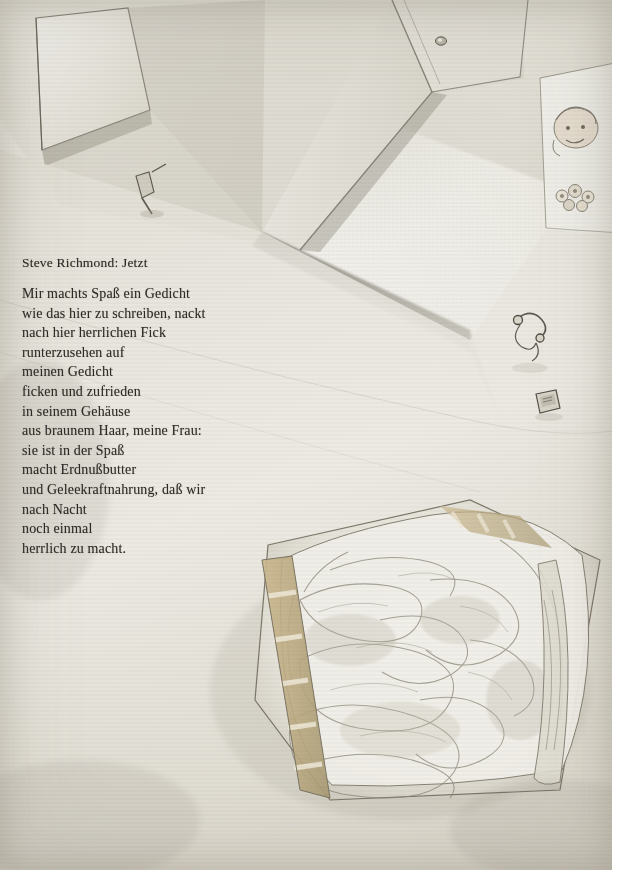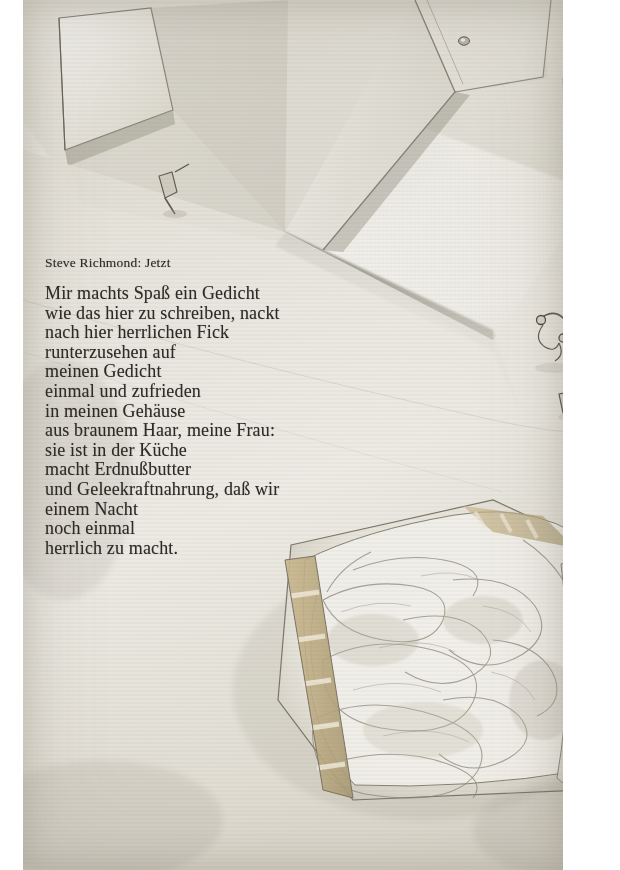--- a/index.html
+++ b/index.html
@@ -5,25 +5,24 @@
   html, body {
     margin: 0;
     padding: 0;
     background: #ffffff;
   }
   body {
     font-family: "Liberation Serif", serif;
   }
   .page {
     position: relative;
-    width: 540px;
+    width: 612px;
     height: 870px;
     overflow: hidden;
     background: #e8e6df;
-    margin-left: 23px;
   }
 
   
   .paper {
     position: absolute;
     inset: 0;
     background:
       radial-gradient(120% 90% at 52% 40%, #f2f1ec 0%, #eceae3 45%, #e2dfd6 75%, #d8d4c9 100%);
   }
   .paper-grain {
@@ -75,21 +74,21 @@
   }
   .poem-title {
     font-family: "Liberation Serif", serif;
     font-size: 13.5px;
     letter-spacing: .2px;
     margin-bottom: 13px;
     color: #2a2824;
   }
   .poem-body {
     font-family: "Liberation Serif", serif;
-    font-size: 18px;
+    font-size: 14px;
     line-height: 19.6px;
     letter-spacing: .15px;
     color: #2b2925;
   }
   .poem-line {
     white-space: pre;
     display: block;
   }
 
   
@@ -328,27 +327,27 @@
   </div>
 
   <div class="poem">
     <div class="poem-title">Steve Richmond: Jetzt</div>
     <div class="poem-body">
       <span class="poem-line">Mir machts Spaß ein Gedicht</span>
       <span class="poem-line">wie das hier zu schreiben, nackt</span>
       <span class="poem-line">nach hier herrlichen Fick</span>
       <span class="poem-line">runterzusehen auf</span>
       <span class="poem-line">meinen Gedicht</span>
-      <span class="poem-line">einmal und zufrieden</span>
-      <span class="poem-line">in meinen Gehäuse</span>
+      <span class="poem-line">ficken und zufrieden</span>
+      <span class="poem-line">in seinem Gehäuse</span>
       <span class="poem-line">aus braunem Haar, meine Frau:</span>
-      <span class="poem-line">sie ist in der Küche</span>
+      <span class="poem-line">sie ist in der Spaß</span>
       <span class="poem-line">macht Erdnußbutter</span>
       <span class="poem-line">und Geleekraftnahrung, daß wir</span>
-      <span class="poem-line">einem Nacht</span>
+      <span class="poem-line">nach Nacht</span>
       <span class="poem-line">noch einmal</span>
       <span class="poem-line">herrlich zu macht.</span>
     </div>
   </div>
 
   <div class="scanlines"></div>
   <div class="edge-vignette"></div>
 </div>
 
 </body></html>

